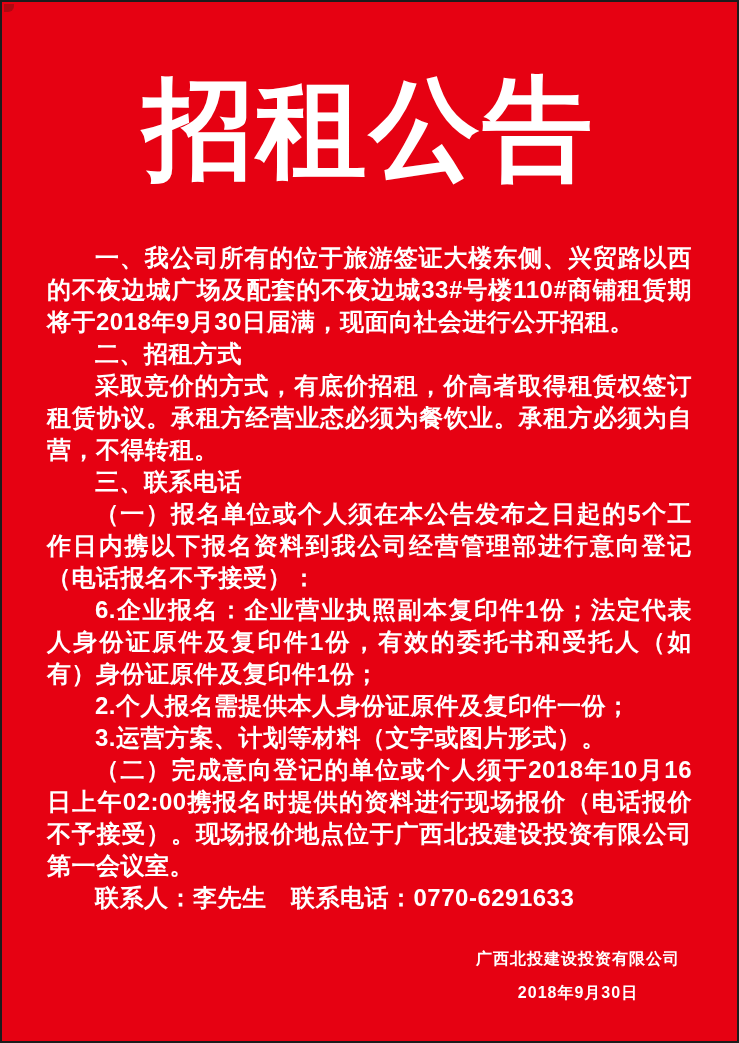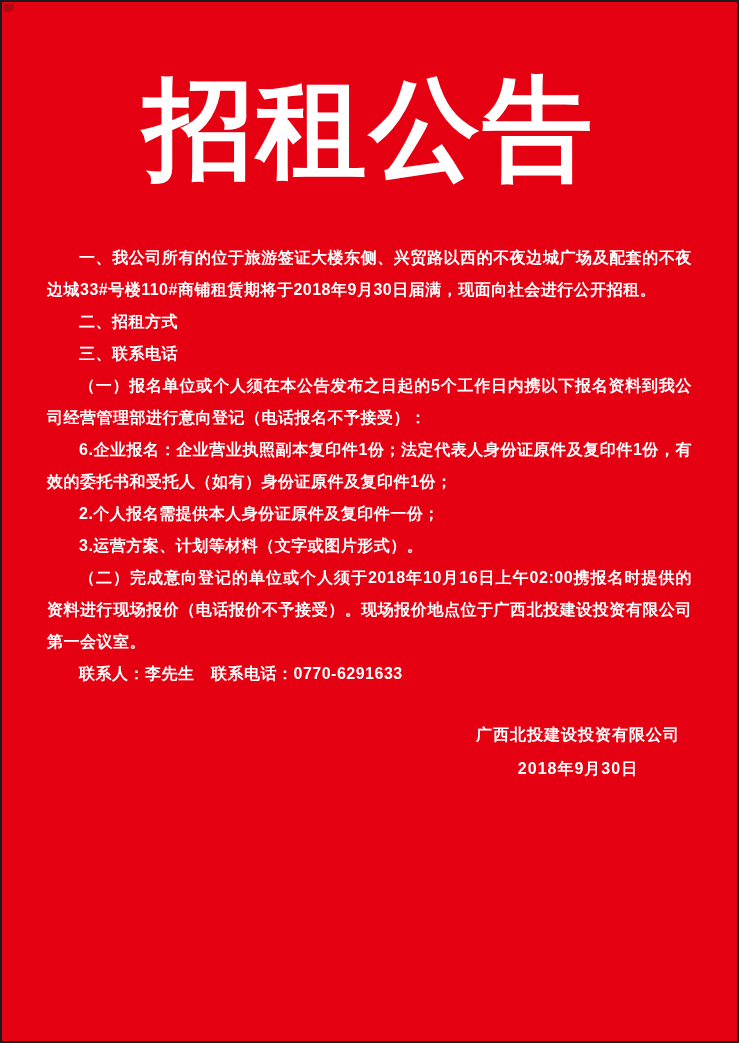--- a/index.html
+++ b/index.html
@@ -28,21 +28,21 @@
     text-align: center;
     font-family: "Liberation Serif", "DejaVu Serif", serif;
     font-weight: 900;
     font-size: 110px;
     line-height: 120px;
     letter-spacing: 3px;
     color: #ffffff;
   }
   .body-text {
     margin: 52px 45px 0 45px;
-    font-size: 16px;
+    font-size: 24px;
     line-height: 32px;
     font-weight: bold;
     text-align: justify;
     text-justify: inter-ideograph;
     letter-spacing: 0.5px;
   }
   .body-text p {
     margin: 0;
     padding: 0;
     text-indent: 2em;
@@ -61,20 +61,21 @@
 <body>
 
 <div class="poster">
   <div class="corner-artifact"></div>
 
   <h1 class="title">招租公告</h1>
 
   <div class="body-text">
     <p>一、我公司所有的位于旅游签证大楼东侧、兴贸路以西的不夜边城广场及配套的不夜边城33#号楼110#商铺租赁期将于2018年9月30日届满，现面向社会进行公开招租。</p>
     <p>二、招租方式</p>
+    <p>采取竞价的方式，有底价招租，价高者取得租赁权签订租赁协议。承租方经营业态必须为餐饮业。承租方必须为自营，不得转租。</p>
     <p>三、联系电话</p>
     <p>（一）报名单位或个人须在本公告发布之日起的5个工作日内携以下报名资料到我公司经营管理部进行意向登记（电话报名不予接受）：</p>
     <p>6.企业报名：企业营业执照副本复印件1份；法定代表人身份证原件及复印件1份，有效的委托书和受托人（如有）身份证原件及复印件1份；</p>
     <p>2.个人报名需提供本人身份证原件及复印件一份；</p>
     <p>3.运营方案、计划等材料（文字或图片形式）。</p>
     <p>（二）完成意向登记的单位或个人须于2018年10月16日上午02:00携报名时提供的资料进行现场报价（电话报价不予接受）。现场报价地点位于广西北投建设投资有限公司第一会议室。</p>
     <p>联系人：李先生　联系电话：0770-6291633</p>
   </div>
 
   <div class="sigwrap">

